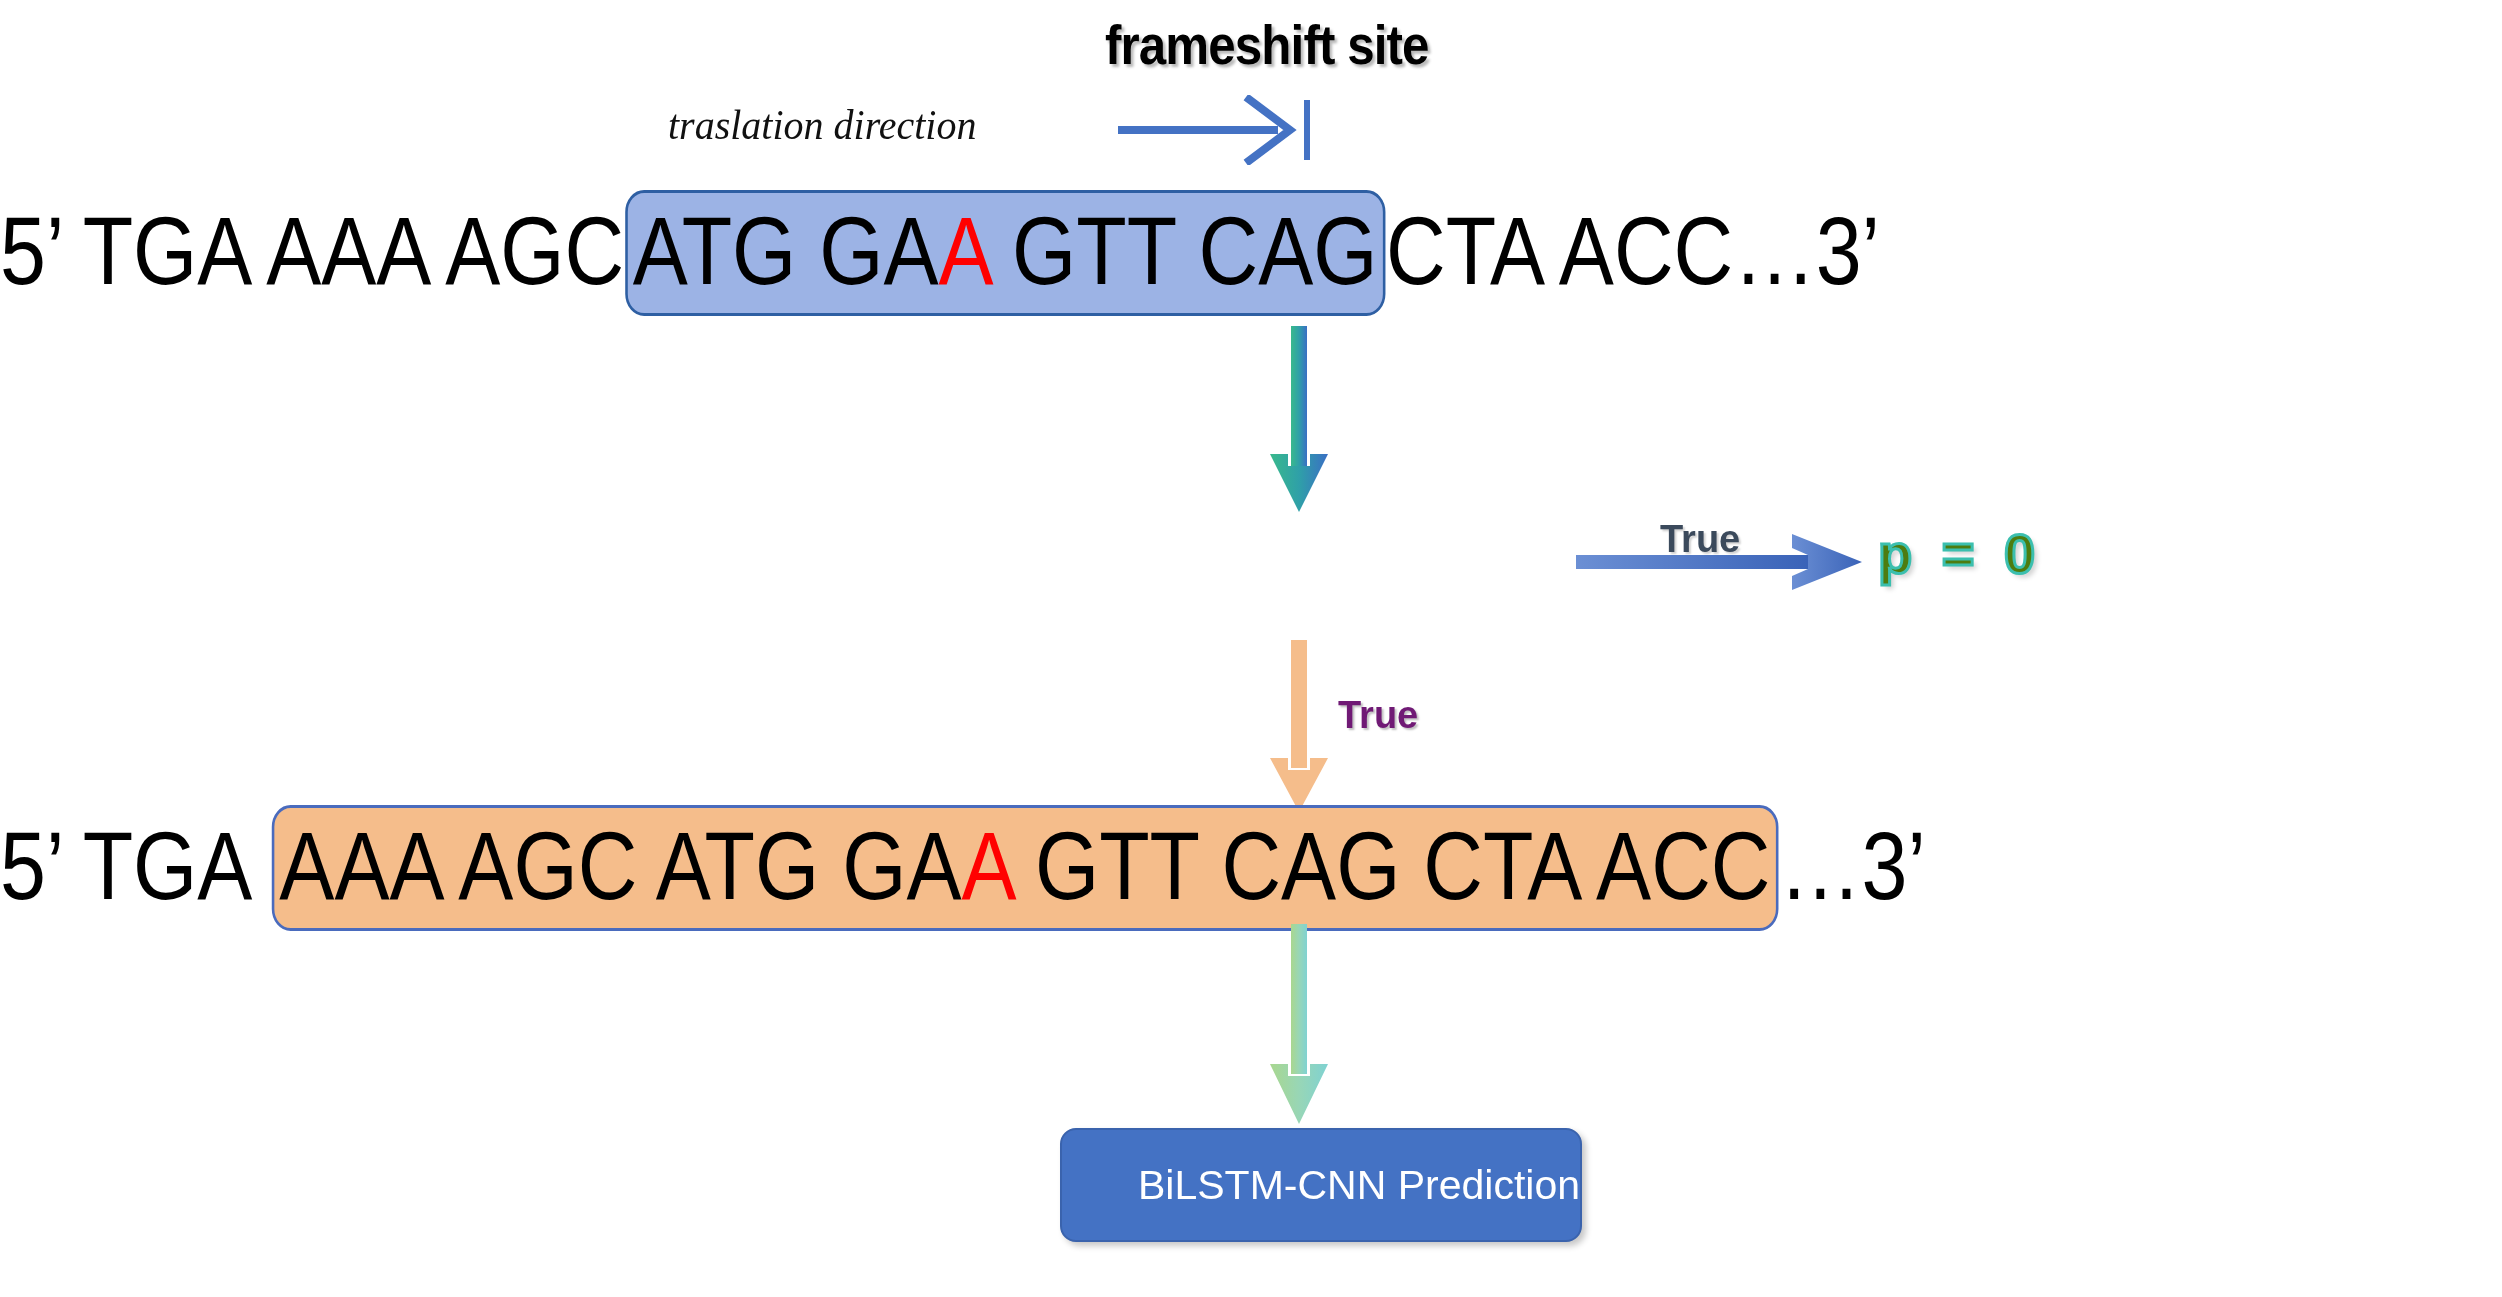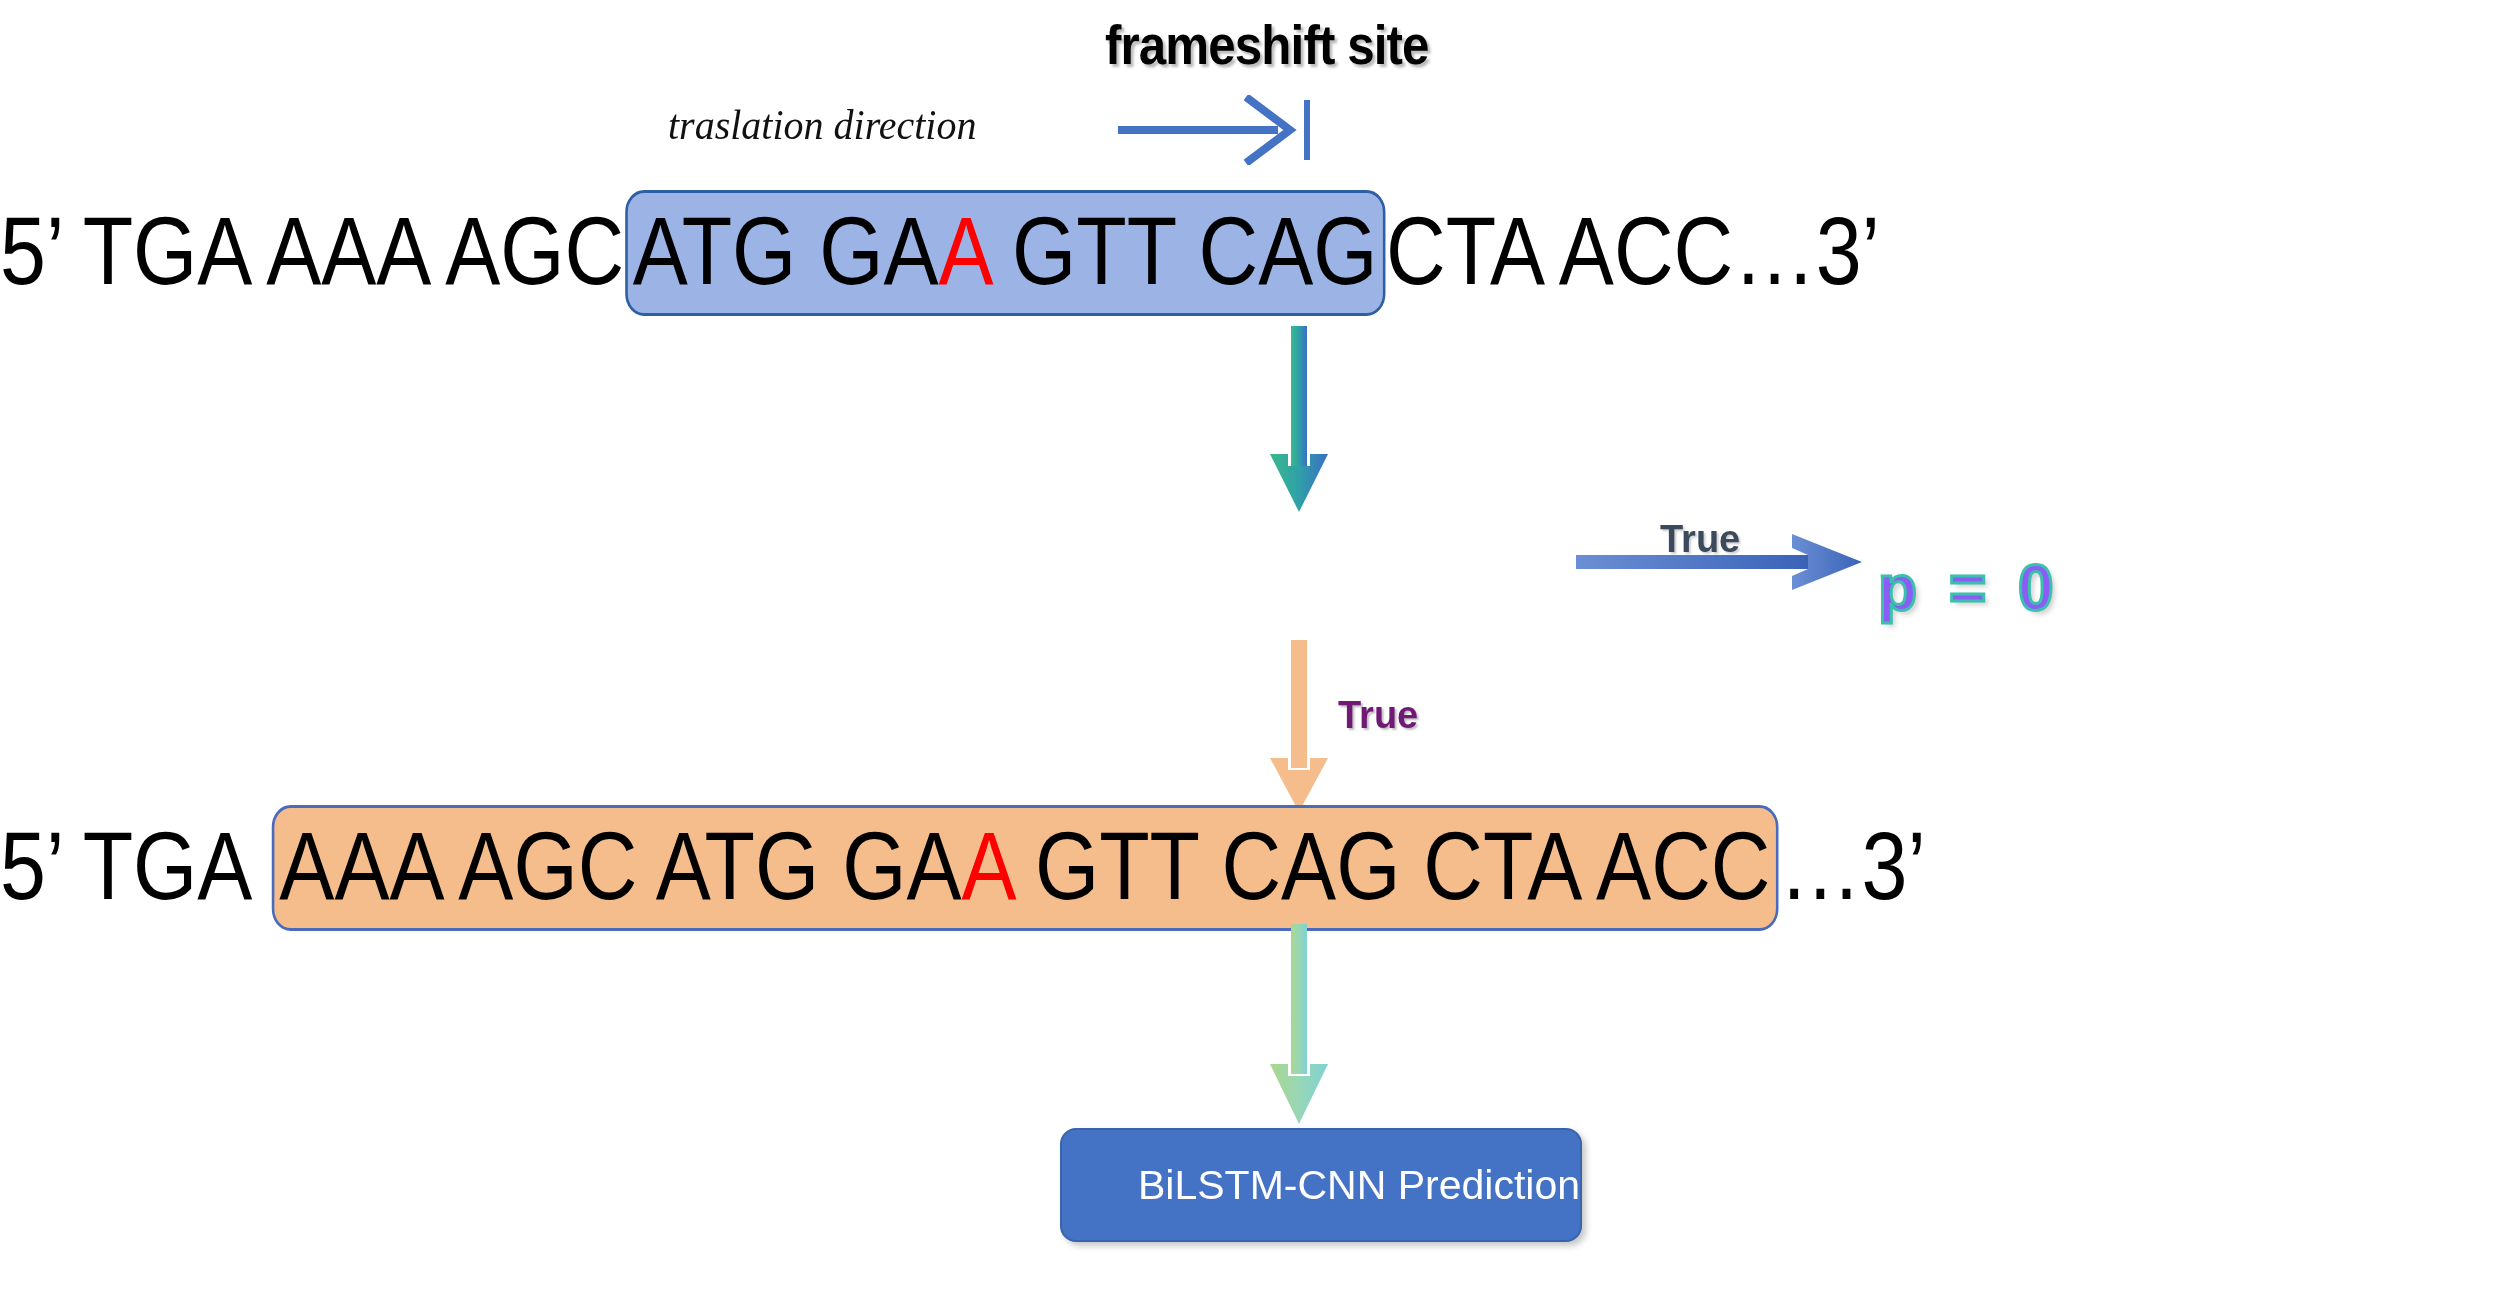--- a/index.html
+++ b/index.html
@@ -157,25 +157,25 @@
     font-size: 38px;
     font-weight: bold;
     color: #701a75;
     text-shadow: 2px 2px 2px rgba(0,0,0,0.25);
     font-family: "Liberation Sans", sans-serif;
     margin-top: 16px;
   }
   #p-equals-zero {
     position: absolute;
     left: 1878px;
-    top: 551px;
-    font-size: 64px;
-    font-weight: bold;
-    font-family: "Liberation Sans", sans-serif;
-    color: #8b5cf6;
+    top: 521px;
+    font-size: 56px;
+    font-weight: bold;
+    font-family: "Liberation Sans", sans-serif;
+    color: #4d7c0f;
     -webkit-text-stroke: 3px #3bbfae;
     text-shadow: 4px 4px 5px rgba(0,0,0,0.18);
     letter-spacing: 7px;
     white-space: nowrap;
   }
 </style>
 </head>
 <body>
 
 <div id="canvas">

